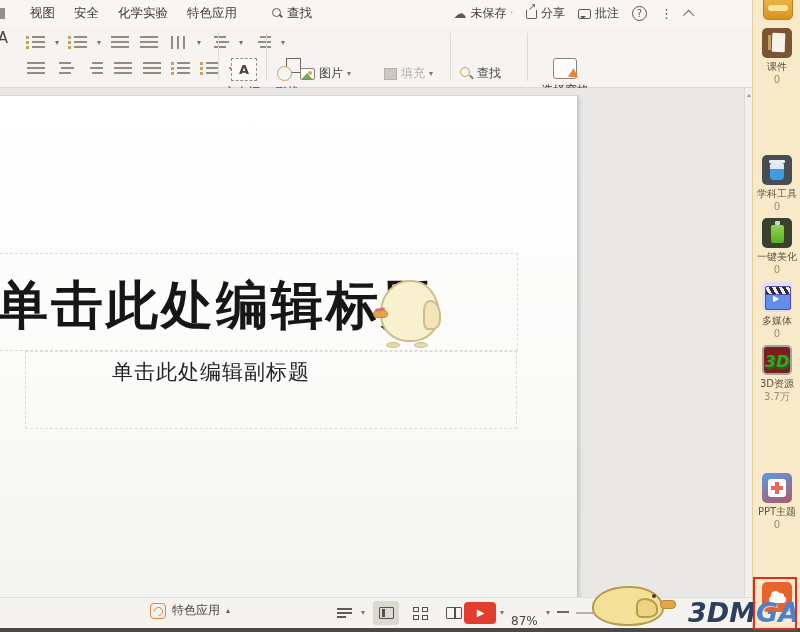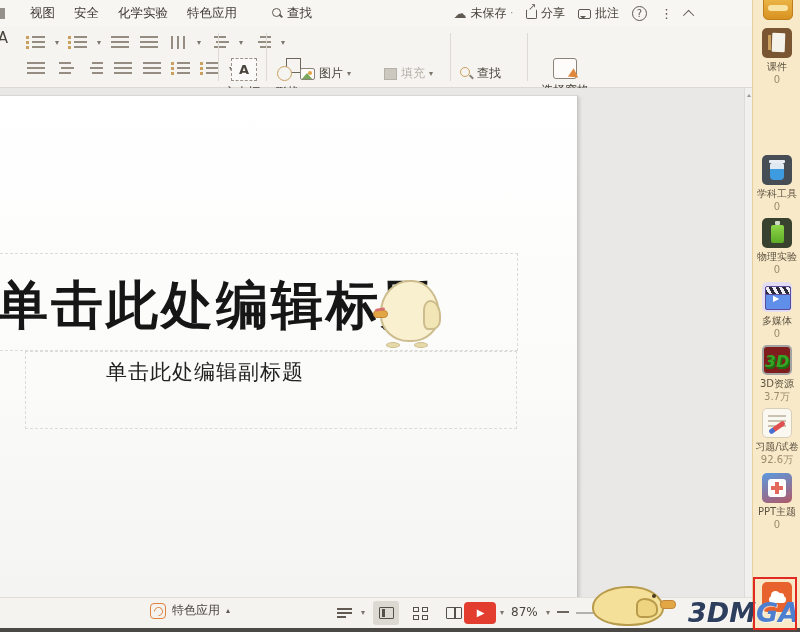--- a/index.html
+++ b/index.html
@@ -67,21 +67,21 @@
   .selpane-icon { position:relative; width:24px; height:21px; margin:0 auto; border:1.5px solid #8a8378; border-radius:3px; background:#fdfcfa; }
   .selpane-icon::after { content:""; position:absolute; right:-3px; bottom:-2px; width:0; height:0; border-left:9px solid #e0873c; border-top:5px solid transparent; border-bottom:5px solid transparent; transform:rotate(35deg); }
 
   
   .canvas { position:absolute; left:0; top:88px; width:744px; height:509px; background:#e9e8e6; }
   .slide { position:absolute; left:0; top:7px; width:578px; height:502px; background:linear-gradient(#ffffff 0%, #fbfbfa 55%, #f4f4f2 100%); border-right:1px solid #c6c6c4; border-top:1px solid #d8d8d6; box-shadow:2px 2px 3px rgba(0,0,0,.12); }
   .ph-box { position:absolute; border:1px dashed #dcdcd9; }
   .title-box { left:-30px; top:157px; width:548px; height:98px; }
   .title-text { position:absolute; left:25px; top:22px; font-size:52px; letter-spacing:3px; font-weight:600; color:#161616; white-space:nowrap; line-height:1.15; }
   .subtitle-box { left:25px; top:255px; width:492px; height:78px; }
-  .subtitle-text { position:absolute; left:80px; top:6px; font-size:21px; color:#222; letter-spacing:1px; white-space:nowrap; }
+  .subtitle-text { position:absolute; left:86px; top:6px; font-size:21px; color:#222; letter-spacing:1px; white-space:nowrap; }
 
   
   .duck { position:absolute; }
   .slide-duck { left:376px; top:182px; width:66px; height:72px; z-index:3; }
   .duck .body { position:absolute; left:4px; top:2px; right:2px; bottom:8px; background:#f8f0cf; border:2px solid #cdbd8e; border-radius:52% 48% 50% 50% / 55% 60% 45% 45%; }
   .duck .wing { position:absolute; right:1px; top:22px; width:18px; height:30px; background:#f2e5b6; border:2px solid #cdbd8e; border-radius:60% 90% 70% 40% / 50% 80% 50% 40%; }
   .duck .beak { position:absolute; left:-3px; top:32px; width:15px; height:8px; background:#e2a744; border:1px solid #c2873a; border-radius:4px; }
   .duck .fish { position:absolute; left:-1px; top:30px; width:10px; height:3px; background:#d97070; border-radius:2px; transform:rotate(-10deg); }
   .duck .foot { position:absolute; bottom:2px; width:14px; height:6px; background:#e6d9a8; border:1.5px solid #cdbd8e; border-radius:50%; }
   .duck .foot.l { left:10px; } .duck .foot.r { right:14px; }
@@ -151,21 +151,21 @@
   .vb-grid i { position:absolute; width:6px; height:5px; border:1.4px solid #55504a; }
   .vb-grid i:nth-child(1){ left:0; top:0; } .vb-grid i:nth-child(2){ right:0; top:0; }
   .vb-grid i:nth-child(3){ left:0; bottom:0; } .vb-grid i:nth-child(4){ right:0; bottom:0; }
   .vb-book { position:relative; width:16px; height:12px; border:1.5px solid #55504a; border-radius:1px; }
   .vb-book::before { content:""; position:absolute; left:50%; top:0; bottom:0; width:1.5px; background:#55504a; }
   .vb-cam { position:relative; width:16px; height:12px; border:1.5px solid #55504a; border-radius:2px; }
   .vb-cam::before { content:"▶"; position:absolute; left:2px; top:-1px; font-size:8px; color:#55504a; }
   .play-btn { position:absolute; left:464px; top:4px; width:32px; height:22px; background:var(--play-red,#e23d2e); border-radius:4px; display:flex; align-items:center; justify-content:center; }
   .play-btn span { color:#fff; font-size:10px; line-height:1; margin-left:1px; }
   .play-caret { position:absolute; left:500px; top:11px; }
-  .zoom-val { position:absolute; left:511px; top:7px; }
+  .zoom-val { position:absolute; left:511px; top:16px; }
   .zoom-caret { position:absolute; left:546px; top:11px; }
   .zoom-minus { position:absolute; left:557px; top:13px; width:12px; height:2px; background:#6b6760; }
   .zoom-track { position:absolute; left:576px; top:612px; width:80px; height:2px; background:#b3b1ac; z-index:6; }
   .zoom-handle { position:absolute; left:60px; top:-6px; width:13px; height:13px; background:#fdfdfd; border:1.5px solid #8f8d88; border-radius:50%; }
 
   
   .bottom-edge { position:absolute; left:0; top:628px; width:800px; height:4px; background:#4b4946; z-index:6; }
   .watermark { position:absolute; left:688px; top:597px; z-index:8; font-size:27px; font-weight:bold; font-style:italic; letter-spacing:0; white-space:nowrap; text-shadow:1px 1px 0 rgba(255,255,255,.6); }
   .wm-dark { color:var(--watermark-dark,#2e3f5e); }
   .wm-blue { color:var(--watermark-blue,#4d7fd0); }
@@ -383,45 +383,40 @@
 
 
     <div class="sb-item" style="top:155px;">
       <div class="sb-icon ic-chem"></div>
       <div class="sb-label">学科工具</div>
       <div class="sb-count">0</div>
     </div>
 
     <div class="sb-item" style="top:218px;">
       <div class="sb-icon ic-phys"></div>
-      <div class="sb-label">物理实验</div>
+      <div class="sb-label">一键美化</div>
       <div class="sb-count">0</div>
     </div>
 
     <div class="sb-item" style="top:282px;">
       <div class="sb-icon ic-media">
           <span>▶</span>
         </div>
       <div class="sb-label">多媒体</div>
       <div class="sb-count">0</div>
     </div>
 
     <div class="sb-item" style="top:345px;">
       <div class="sb-icon ic-3d">
           <span>3D</span>
         </div>
       <div class="sb-label">3D资源</div>
       <div class="sb-count">3.7万</div>
     </div>
 
-    <div class="sb-item" style="top:408px;">
-      <div class="sb-icon ic-ex"></div>
-      <div class="sb-label">习题/试卷</div>
-      <div class="sb-count">92.6万</div>
-    </div>
 
     <div class="sb-item" style="top:473px;">
       <div class="sb-icon ic-ppt"></div>
       <div class="sb-label">PPT主题</div>
       <div class="sb-count">0</div>
     </div>
 
     <div class="sb-item" style="top:582px;">
       <div class="sb-icon ic-cloud">
           <span class="cl"></span>

